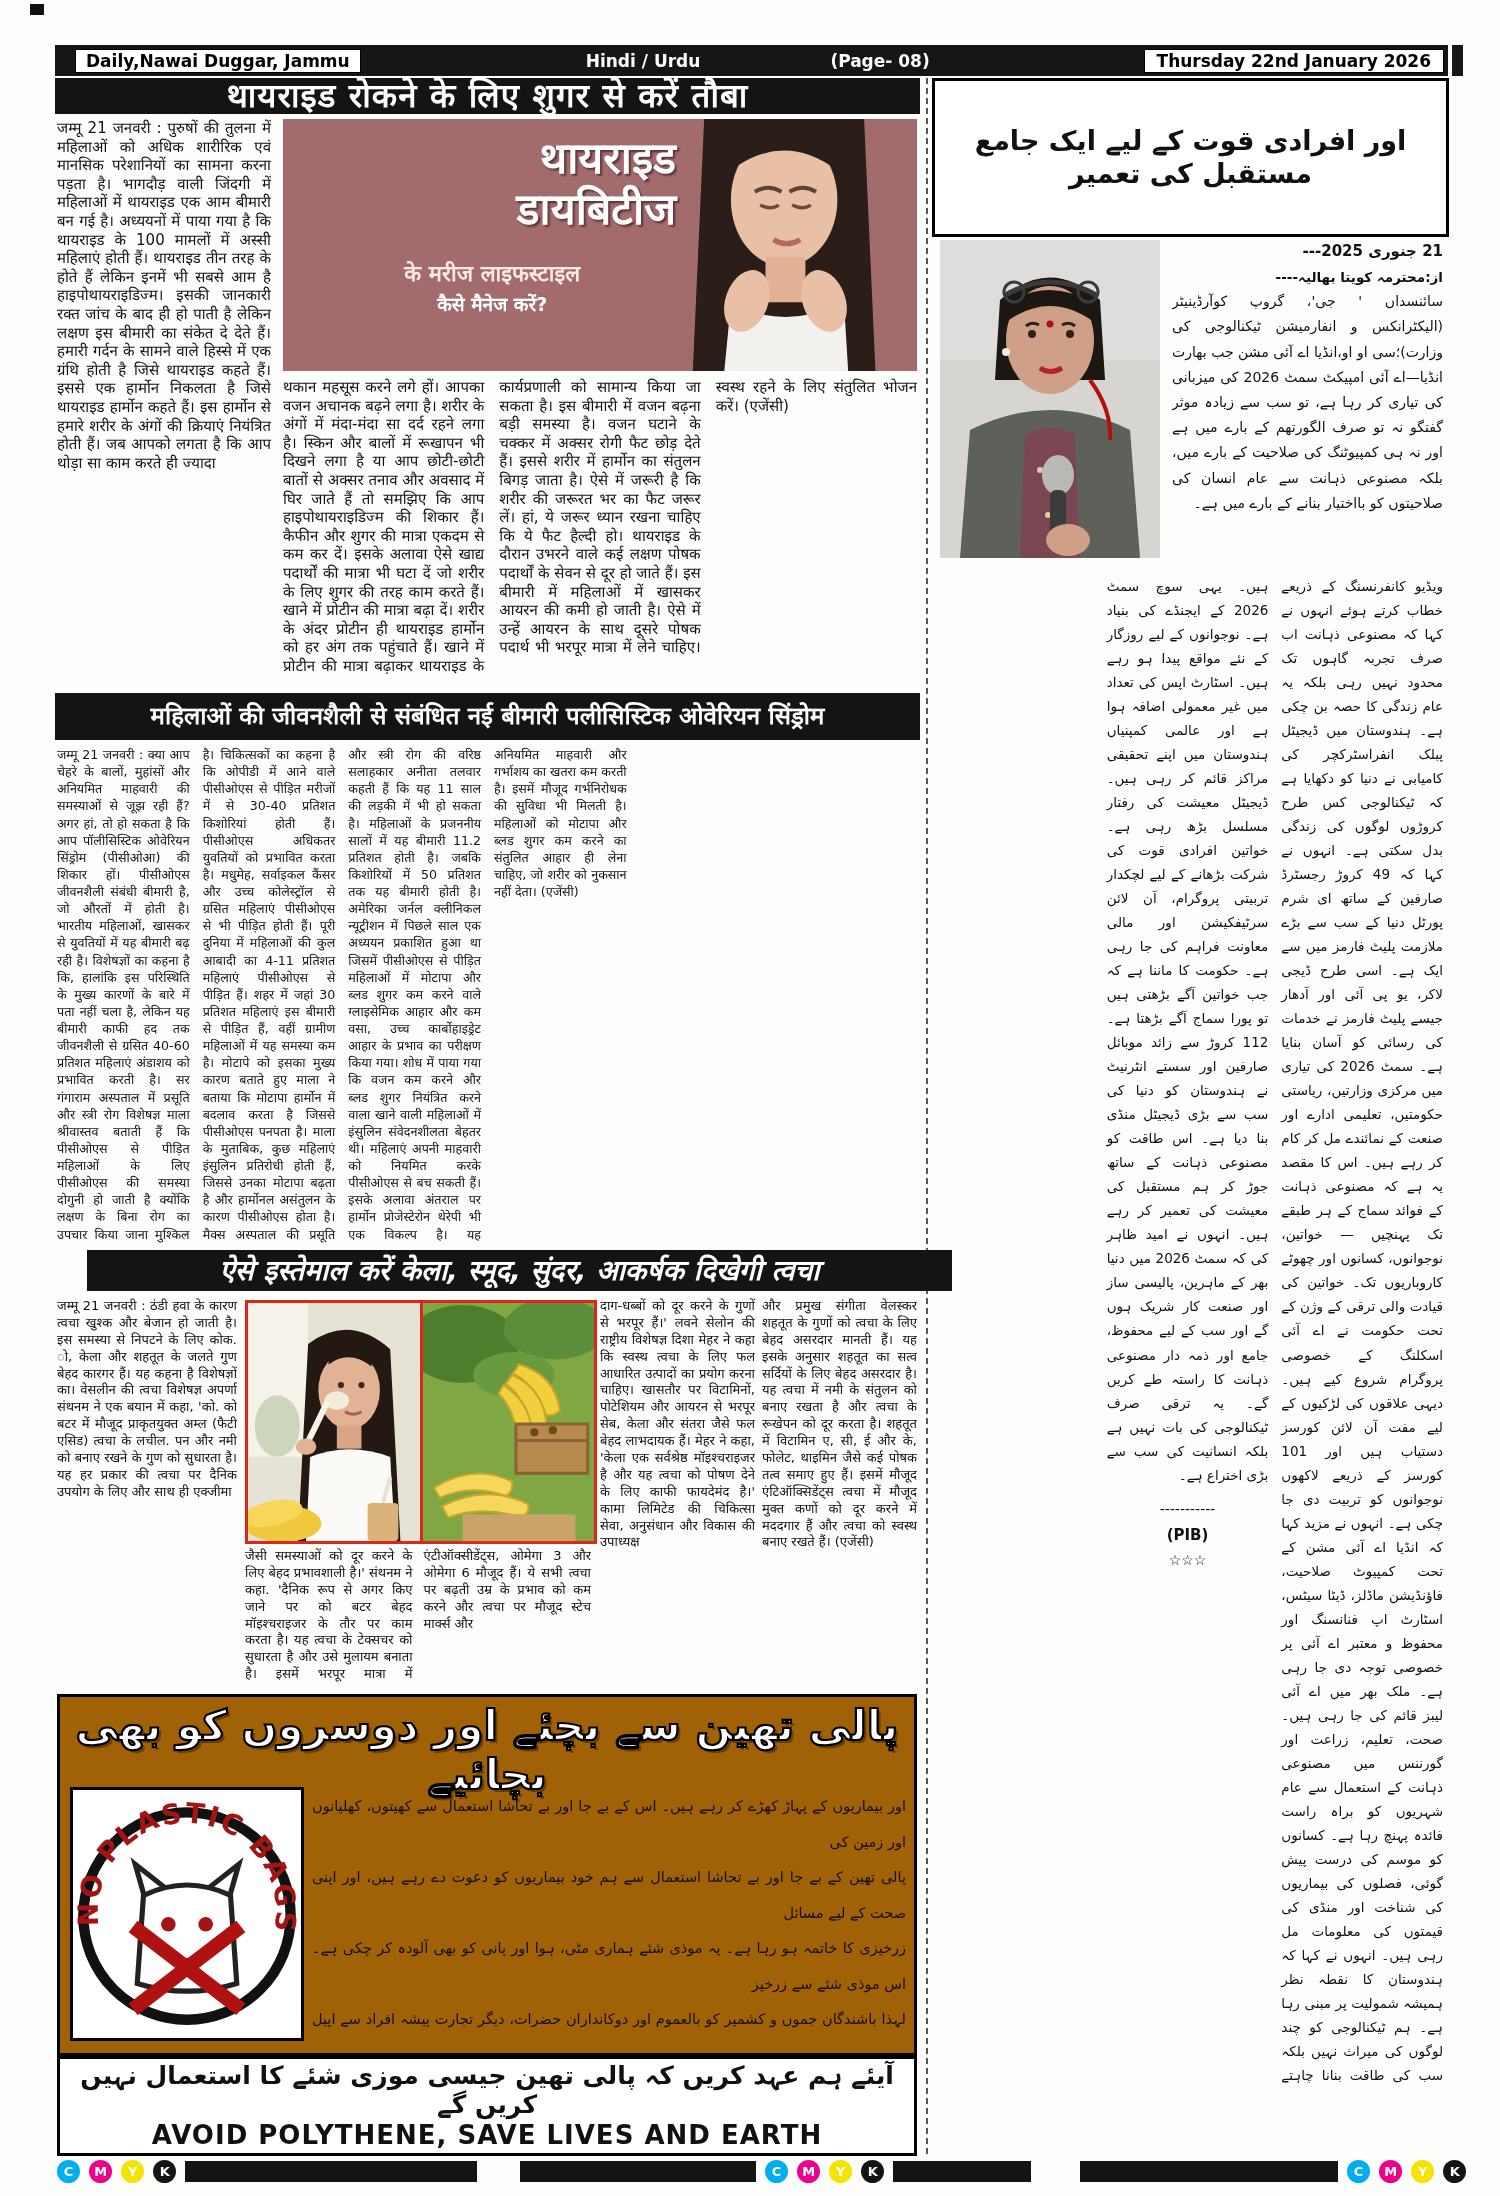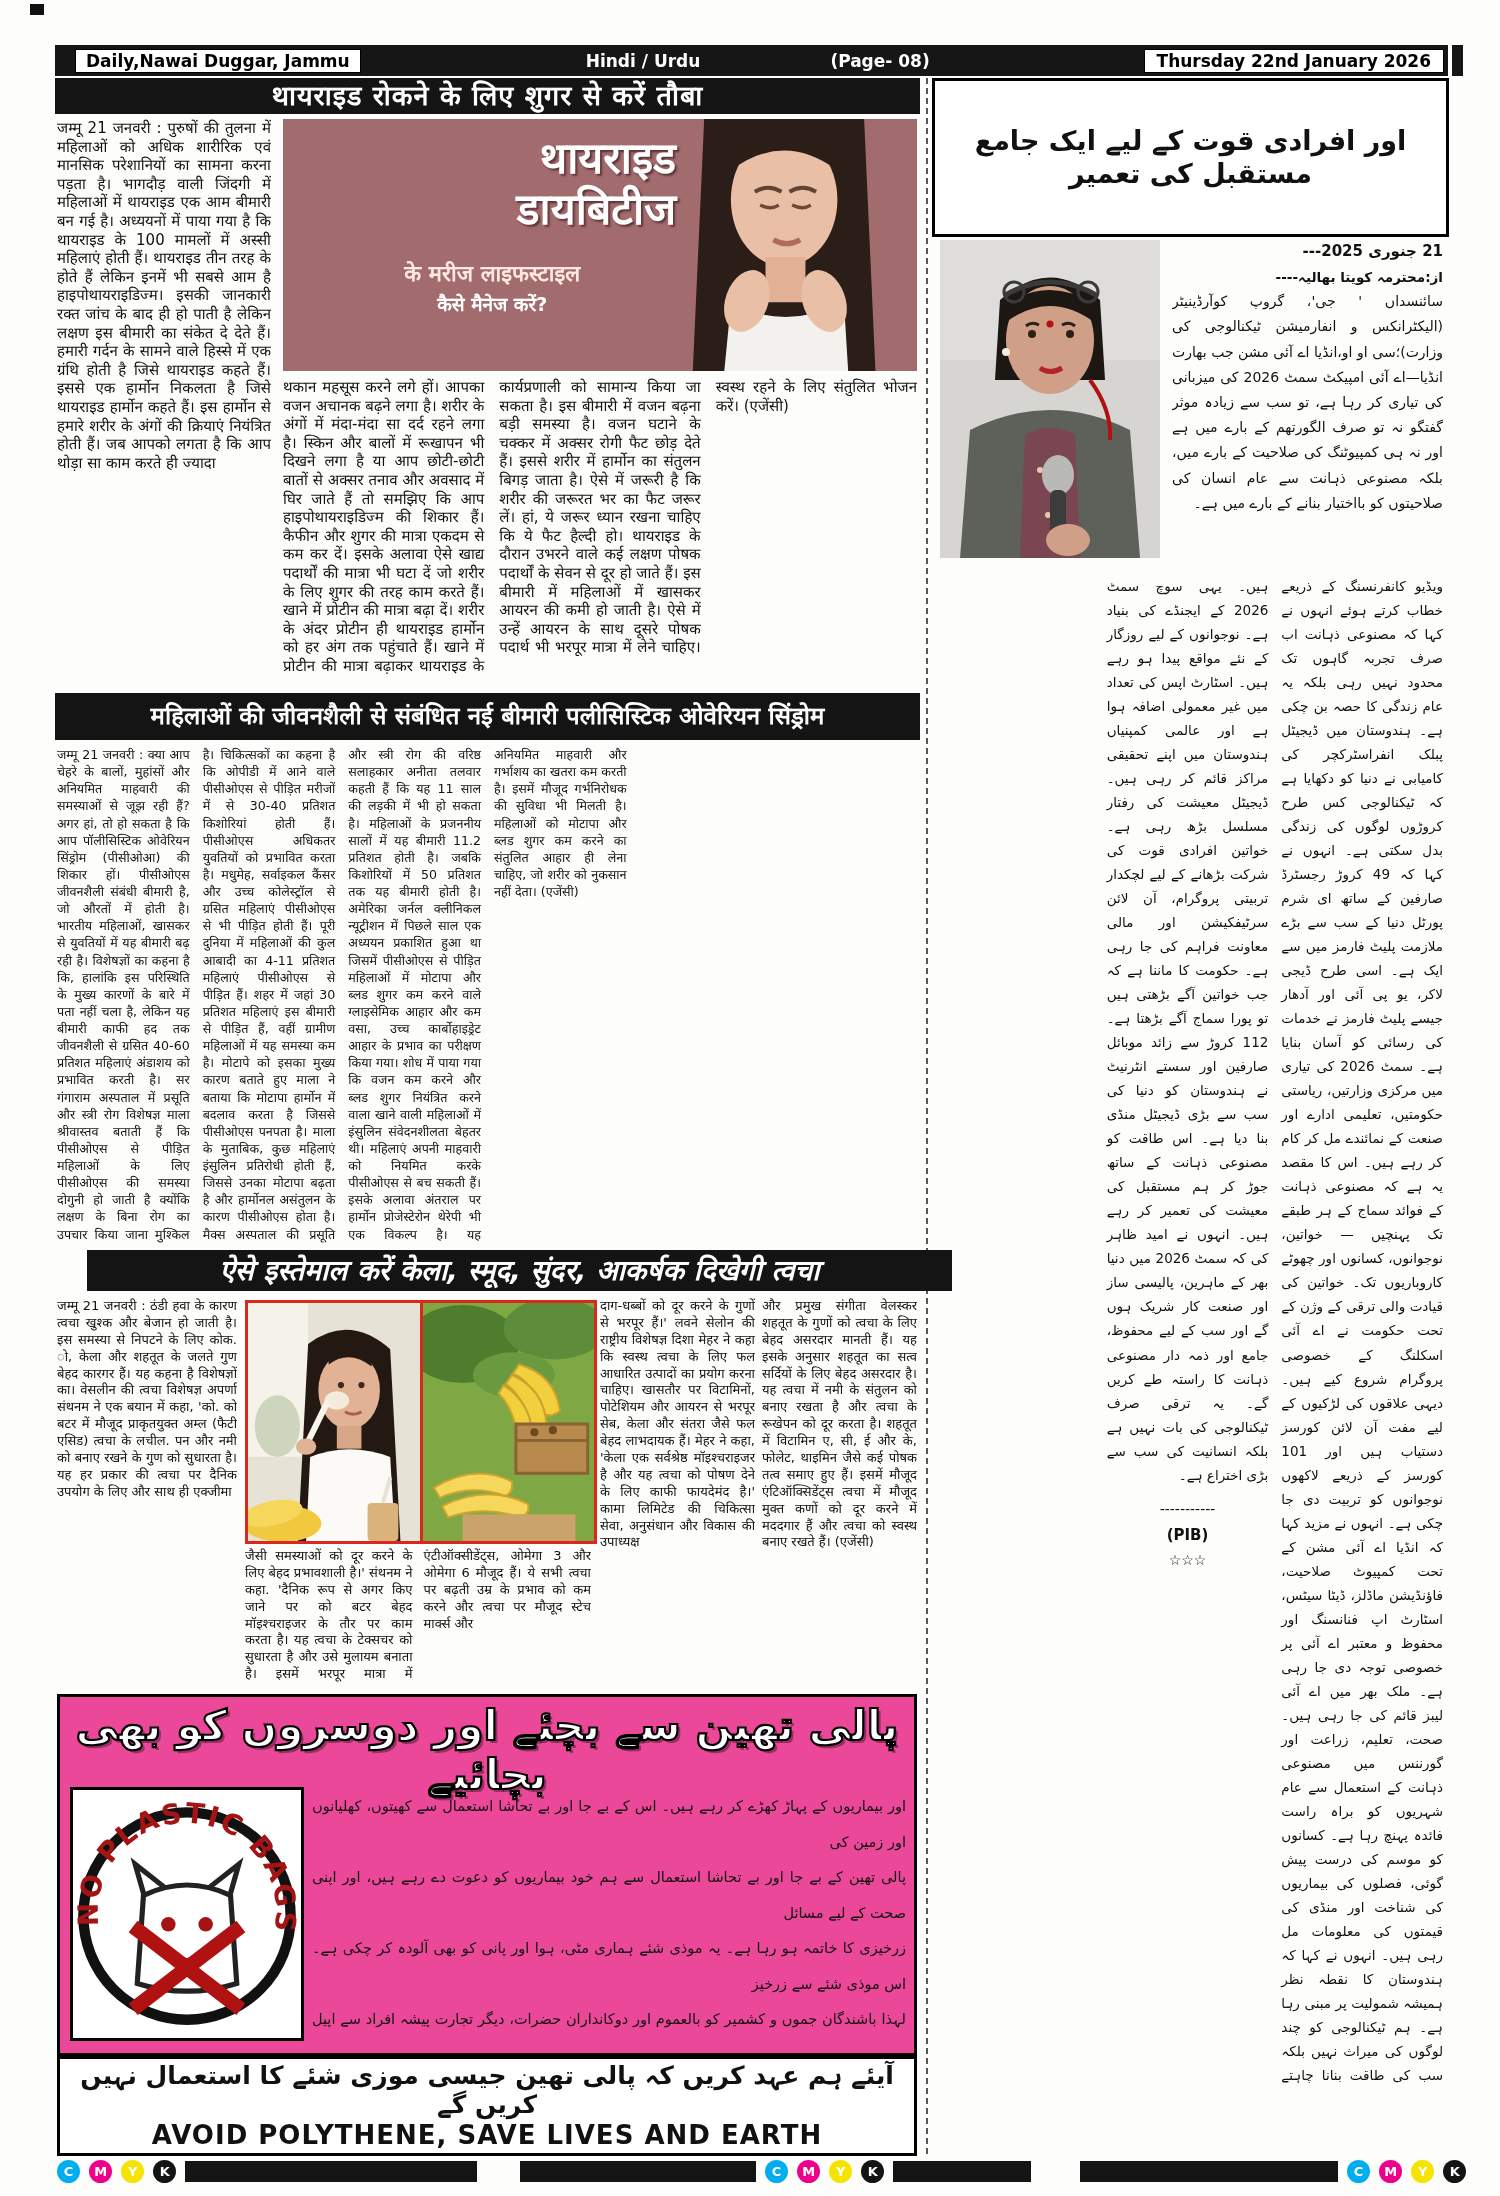--- a/index.html
+++ b/index.html
@@ -11,40 +11,40 @@
   .header{left:55px;top:45px;width:1393px;height:31px;background:#161616;display:flex;align-items:center;}
   .rightsliver{left:1452px;top:45px;width:11px;height:31px;background:#161616;}
   .mastheadbox{margin-left:20px;background:#fff;border:1px solid #000;padding:1px 10px;font-weight:bold;font-size:17px;color:#000;white-space:nowrap;}
   .hlang{color:#fff;font-weight:bold;font-size:17px;margin-left:225px;white-space:nowrap;}
   .hpage{color:#fff;font-weight:bold;font-size:17px;margin-left:130px;white-space:nowrap;}
   .datebox{margin-left:auto;margin-right:4px;background:#fff;border:1px solid #000;padding:1px 12px;font-weight:bold;font-size:17px;color:#000;white-space:nowrap;}
   .divider{left:926px;top:78px;height:2076px;width:0;border-left:2px dashed #555;}
   
   .hindi{left:55px;top:78px;width:865px;height:2080px;}
   .bar{background:#141414;color:#fff;text-align:center;font-weight:bold;overflow:hidden;}
-  .h1bar{left:0;top:0;width:865px;height:36px;font-size:27px;line-height:36px;letter-spacing:1px;}
+  .h1bar{left:0;top:0;width:865px;height:36px;font-size:33px;line-height:36px;letter-spacing:1px;}
   .h2bar{left:0;top:615px;width:865px;height:47px;font-size:24px;line-height:47px;}
   .h3bar{left:0;top:1172px;width:865px;height:41px;font-size:28px;line-height:41px;font-style:italic;margin-left:32px;}
   .btxt{font-size:15px;line-height:1.24;text-align:justify;overflow:hidden;}
   .a1c1{left:2px;top:41px;width:214px;height:570px;}
   .a1img{left:228px;top:41px;width:634px;height:252px;background:#a26b6e;overflow:hidden;}
   .a1img .ttl{position:absolute;left:4%;top:14px;width:58%;text-align:right;color:#ffffff;font-weight:bold;font-size:43px;line-height:1.18;text-shadow:2px 2px 2px #5c3537;}
   .a1img .sub{position:absolute;left:4%;top:138px;width:58%;text-align:center;font-weight:bold;}
   .a1img .sub .s1{color:#ffe9df;font-size:22px;display:block;}
   .a1img .sub .s2{color:#ffffff;font-size:19px;display:block;margin-top:4px;}
   .a1body{left:228px;top:300px;width:634px;height:312px;column-count:3;column-gap:15px;column-fill:auto;}
   .a2{left:2px;top:668px;width:861px;height:498px;column-count:6;column-gap:13px;column-fill:auto;font-size:12.6px;line-height:1.36;text-align:justify;overflow:hidden;}
   .a3c{font-size:13px;line-height:1.3;text-align:justify;overflow:hidden;}
   .a3c1{left:2px;top:1220px;width:180px;height:398px;}
   .a3imgs{left:190px;top:1222px;width:346px;height:238px;border:3px solid #da291c;display:flex;background:#fff;}
   .a3mid{left:190px;top:1470px;width:346px;height:148px;column-count:2;column-gap:11px;column-fill:auto;}
   .a3c4{left:545px;top:1220px;width:155px;height:398px;}
   .a3c5{left:707px;top:1220px;width:155px;height:398px;}
   
-  .adbox{left:2px;top:1616px;width:854px;height:356px;border:3px solid #000;background:#ec4899;}
+  .adbox{left:2px;top:1616px;width:854px;height:356px;border:3px solid #000;background:#a16207;}
   .adhead{position:absolute;left:0;top:4px;width:100%;text-align:center;direction:rtl;font-size:42px;font-weight:900;color:#fff;
           -webkit-text-stroke:2.2px #000;text-shadow:3px 3px 0 rgba(0,0,0,.35);}
   .logobox{position:absolute;left:10px;top:90px;width:228px;height:248px;border:3px solid #000;background:#fff;}
   .adlines{position:absolute;left:252px;right:8px;top:92px;bottom:6px;direction:rtl;text-align:justify;font-size:14.5px;line-height:2.45;overflow:hidden;}
   .pledgebox{left:2px;top:1978px;width:854px;height:94px;border:3px solid #000;background:#fff;text-align:center;overflow:hidden;}
   .pledge-ur{direction:rtl;font-weight:900;font-size:25px;margin-top:2px;}
   .pledge-en{font-weight:900;font-size:26px;letter-spacing:1px;margin-top:1px;}
   .pledge-pub{font-weight:bold;font-size:19px;margin-top:0px;}
   
   .urdu{left:932px;top:78px;width:516px;height:2080px;}

